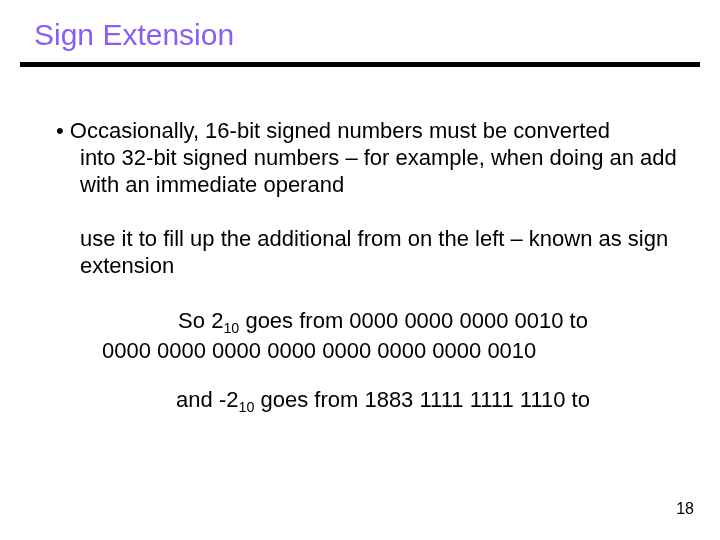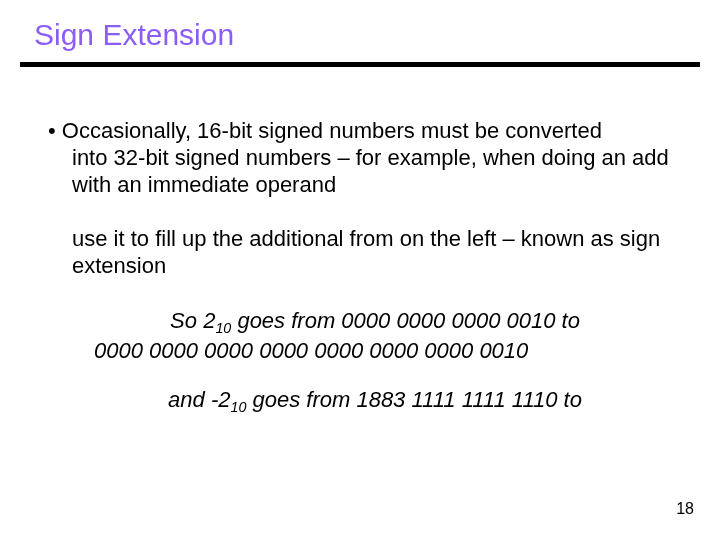--- a/index.html
+++ b/index.html
@@ -29,40 +29,39 @@
   .hr {
     position: absolute;
     left: 20px;
     right: 20px;
     top: 62px;
     height: 5px;
     background: #000;
   }
   .body {
     position: absolute;
-    left: 48px;
+    left: 56px;
     top: 118px;
     width: 628px;
     font-size: 22px;
     line-height: 1.22;
   }
   .bullet {
     margin-bottom: 28px;
   }
   .bullet .dot {
     display: inline;
   }
   .bullet .rest {
     display: block;
     padding-left: 24px;
   }
   .examples {
     margin-left: 32px;
     width: 590px;
-    font-style: italic;
   }
   .ex {
     margin-bottom: 22px;
   }
   .ex .line1 { text-align: center; }
   .ex .line2 { text-align: left; padding-left: 14px; }
   sub { font-size: 0.65em; vertical-align: sub; }
   .pagenum {
     position: absolute;
     right: 26px;

